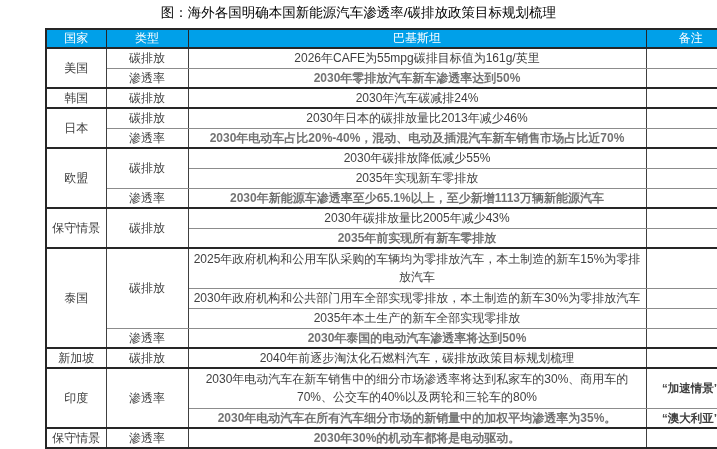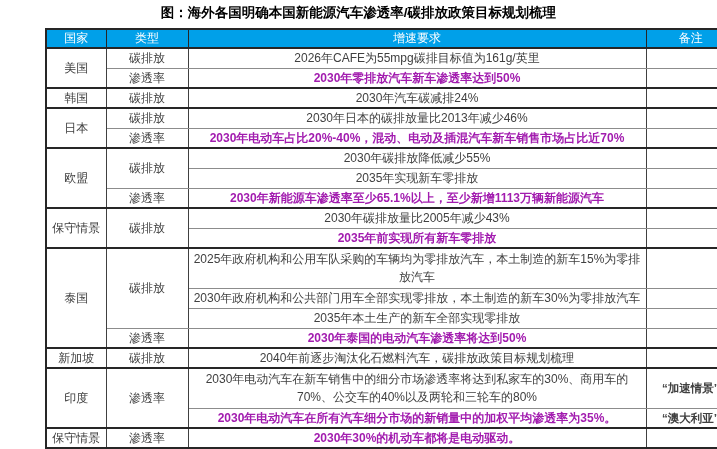--- a/index.html
+++ b/index.html
@@ -3,21 +3,21 @@
 <meta charset="utf-8">
 <style>
   html,body{margin:0;padding:0;background:#ffffff;}
   body{
     width:717px;height:449px;overflow:hidden;
     font-family:"Liberation Sans","DejaVu Sans",sans-serif;
     -webkit-font-smoothing:antialiased;
   }
   .page-title{
     width:717px;height:26px;line-height:26px;
-    text-align:center;font-size:13.5px;font-weight:bold;color:#000000;
+    text-align:center;font-size:13.5px;font-weight:normal;color:#000000;
   }
   .tbl-wrap{position:absolute;left:13px;top:28px;padding-left:32px;}
   table{
     border-collapse:collapse;table-layout:fixed;width:690px;
     border:2px solid #262626;
   }
   col.c1{width:60px;} col.c2{width:82px;} col.c3{width:458px;} col.c4{width:90px;}
   thead tr{height:18px;}
   thead td{
     background:#00A0E9;color:#ffffff;
@@ -27,41 +27,41 @@
   tbody tr{height:20px;}
   tbody tr.tall{height:40px;}
   tbody td{
     border-left:1px solid #404040;border-right:1px solid #404040;
     border-top:1px solid #8c8c8c;border-bottom:1px solid #8c8c8c;
     font-size:12px;line-height:18px;color:#404040;
     text-align:center;vertical-align:middle;padding:0 3px;
     overflow:hidden;
   }
   tbody tr.group-start td{border-top:2px solid #262626;}
-  td.bold{font-weight:bold;color:#a21caf;}
+  td.bold{font-weight:bold;color:#737373;}
   td.c-note{font-size:11.5px;font-weight:bold;}
 </style>
 </head>
 <body>
 
 <div class="page-title">图：海外各国明确本国新能源汽车渗透率/碳排放政策目标规划梳理</div>
 
 <div class="tbl-wrap">
 <table>
   <colgroup>
         <col class="c1">
         <col class="c2">
         <col class="c3">
         <col class="c4">
       </colgroup>
   <thead>
     <tr>
       <td>国家</td>
       <td>类型</td>
-      <td>增速要求</td>
+      <td>巴基斯坦</td>
       <td>备注</td>
     </tr>
   </thead>
   <tbody>
 
     <tr class="group-start">
       <td rowspan="2">美国</td>
       <td>碳排放</td>
       <td>2026年CAFE为55mpg碳排目标值为161g/英里</td>
       <td class="c-note"></td>

